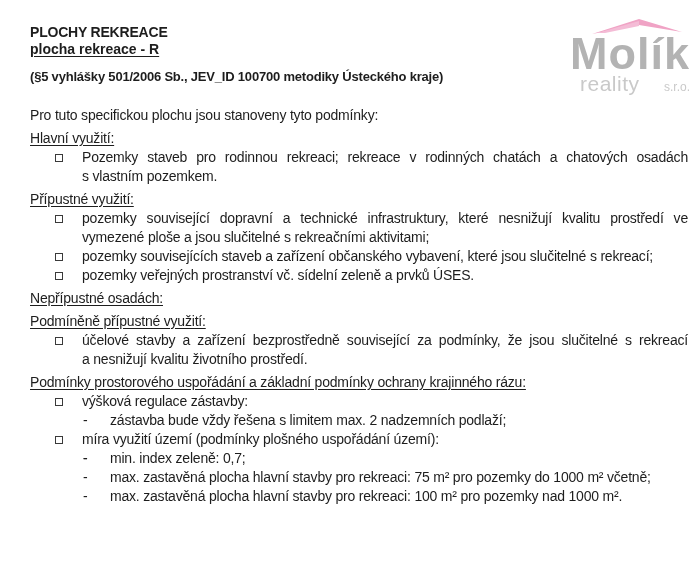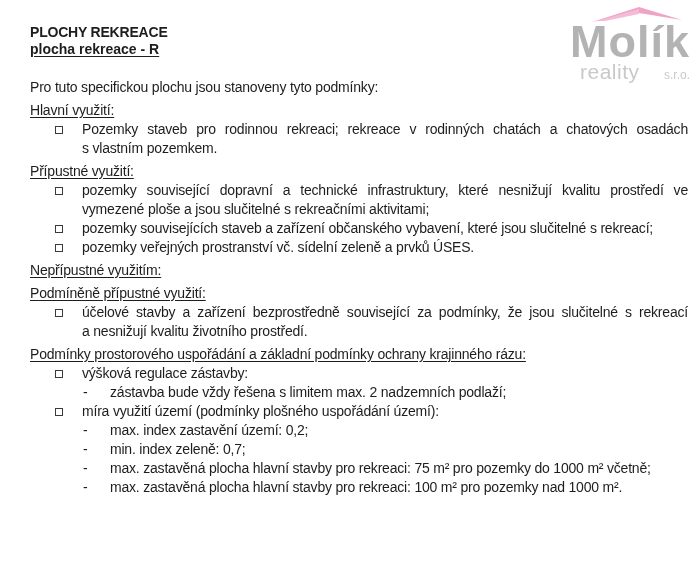--- a/index.html
+++ b/index.html
@@ -6,21 +6,21 @@
   body {
     width: 695px; height: 581px;
     background: #ffffff;
     font-family: "Liberation Sans", sans-serif;
     color: #1d1d1d;
     position: relative;
     overflow: hidden;
   }
 
   
-  .logo { position: absolute; top: 4px; right: 2px; width: 165px; text-align: right; }
+  .logo { position: absolute; top: 16px; right: 2px; width: 165px; text-align: right; }
   .logo-roof { position: absolute; top: 2px; right: 10px; }
   .logo-brand {
     font-size: 45px; font-weight: bold; color: #b3b3b3;
     letter-spacing: 1px; line-height: 1; margin-top: 15px; padding-right: 3px;
   }
   .logo-sub { color: #c9c9c9; margin-top: -4px; padding-right: 3px; white-space: nowrap; }
   .logo-reality { font-size: 21px; letter-spacing: 0.5px; }
   .logo-sro { font-size: 12px; margin-left: 20px; }
 
   
@@ -65,20 +65,21 @@
     <span class="logo-reality">reality</span>
     <span class="logo-sro">s.r.o.</span>
   </div>
 </div>
 
 <div class="doc">
 
   <div class="title-block">
     <div class="doc-title">PLOCHY REKREACE</div>
     <div class="doc-subtitle">plocha rekreace - R</div>
+    <div class="doc-ref">(§5 vyhlášky 501/2006 Sb., JEV_ID 100700 metodiky Ústeckého kraje)</div>
   </div>
 
   <div class="intro">Pro tuto specifickou plochu jsou stanoveny tyto podmínky:</div>
 
   <section>
     <h2 class="sec-head">Hlavní využití:</h2>
     <div class="li sq">
       <span class="sq-marker"></span>
       <span class="li-text">Pozemky staveb pro rodinnou rekreaci; rekreace v&nbsp;rodinných chatách a&nbsp;chatových osadách s&nbsp;vlastním pozemkem.</span>
     </div>
@@ -94,21 +95,21 @@
       <span class="sq-marker"></span>
       <span class="li-text">pozemky souvisejících staveb a&nbsp;zařízení občanského vybavení, které jsou slučitelné s&nbsp;rekreací;</span>
     </div>
     <div class="li sq">
       <span class="sq-marker"></span>
       <span class="li-text">pozemky veřejných prostranství vč. sídelní zeleně a&nbsp;prvků ÚSES.</span>
     </div>
   </section>
 
   <section>
-    <h2 class="sec-head">Nepřípustné využitím:</h2>
+    <h2 class="sec-head">Nepřípustné osadách:</h2>
   </section>
 
   <section>
     <h2 class="sec-head">Podmíněně přípustné využití:</h2>
     <div class="li sq">
       <span class="sq-marker"></span>
       <span class="li-text">účelové stavby a&nbsp;zařízení bezprostředně související za podmínky, že jsou slučitelné s&nbsp;rekreací a&nbsp;nesnižují kvalitu životního prostředí.</span>
     </div>
   </section>
 
@@ -121,21 +122,20 @@
     <div class="li dash">
       <span class="dash-marker">-</span>
       <span class="li-text">zástavba bude vždy řešena s&nbsp;limitem max. 2 nadzemních podlaží;</span>
     </div>
     <div class="li sq">
       <span class="sq-marker"></span>
       <span class="li-text">míra využití území (podmínky plošného uspořádání území):</span>
     </div>
     <div class="li dash">
       <span class="dash-marker">-</span>
-      <span class="li-text">max. index zastavění území: 0,2;</span>
     </div>
     <div class="li dash">
       <span class="dash-marker">-</span>
       <span class="li-text">min. index zeleně: 0,7;</span>
     </div>
     <div class="li dash">
       <span class="dash-marker">-</span>
       <span class="li-text">max. zastavěná plocha hlavní stavby pro rekreaci: 75 m² pro pozemky do 1000 m² včetně;</span>
     </div>
     <div class="li dash">

